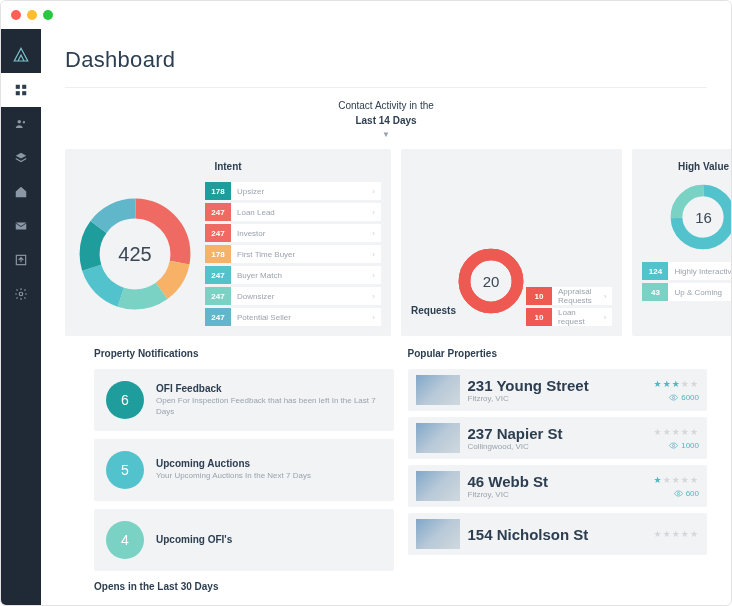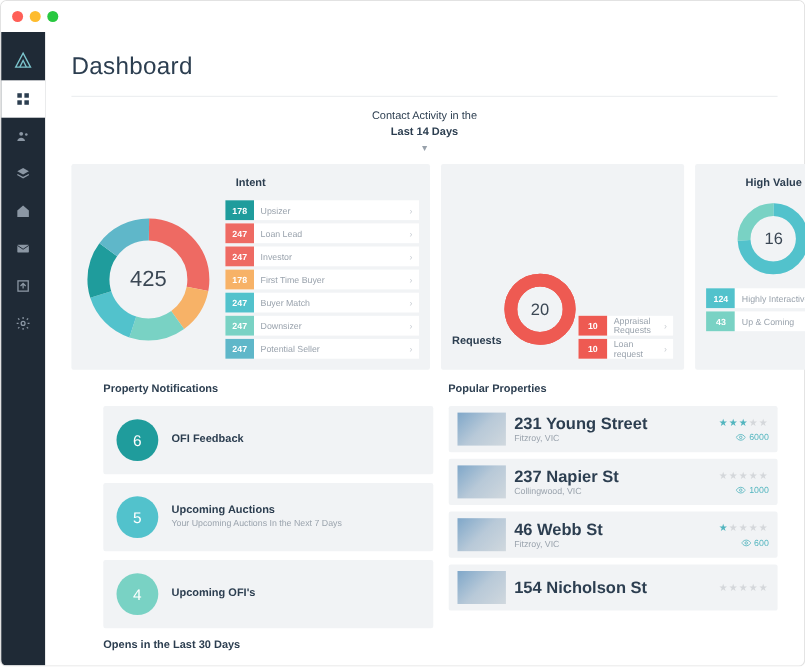--- a/index.html
+++ b/index.html
@@ -242,20 +242,21 @@
       </div>
 
       <div class="lower">
         <div class="col">
           <div class="section-title">Property Notifications</div>
           <div id="notif-list">
               <div class="notif">
                 <div class="notif-circle" style="background:#1f9c9c">6</div>
                 <div class="notif-text">
                   <div class="t">OFI Feedback</div>
+                  <div class="s">Open For Inspection Feedback that has been left In the Last 7 Days</div>
                 </div>
               </div>
               <div class="notif">
                 <div class="notif-circle" style="background:#52c2cc">5</div>
                 <div class="notif-text">
                   <div class="t">Upcoming Auctions</div>
                   <div class="s">Your Upcoming Auctions In the Next 7 Days</div>
                 </div>
               </div>
               <div class="notif">

